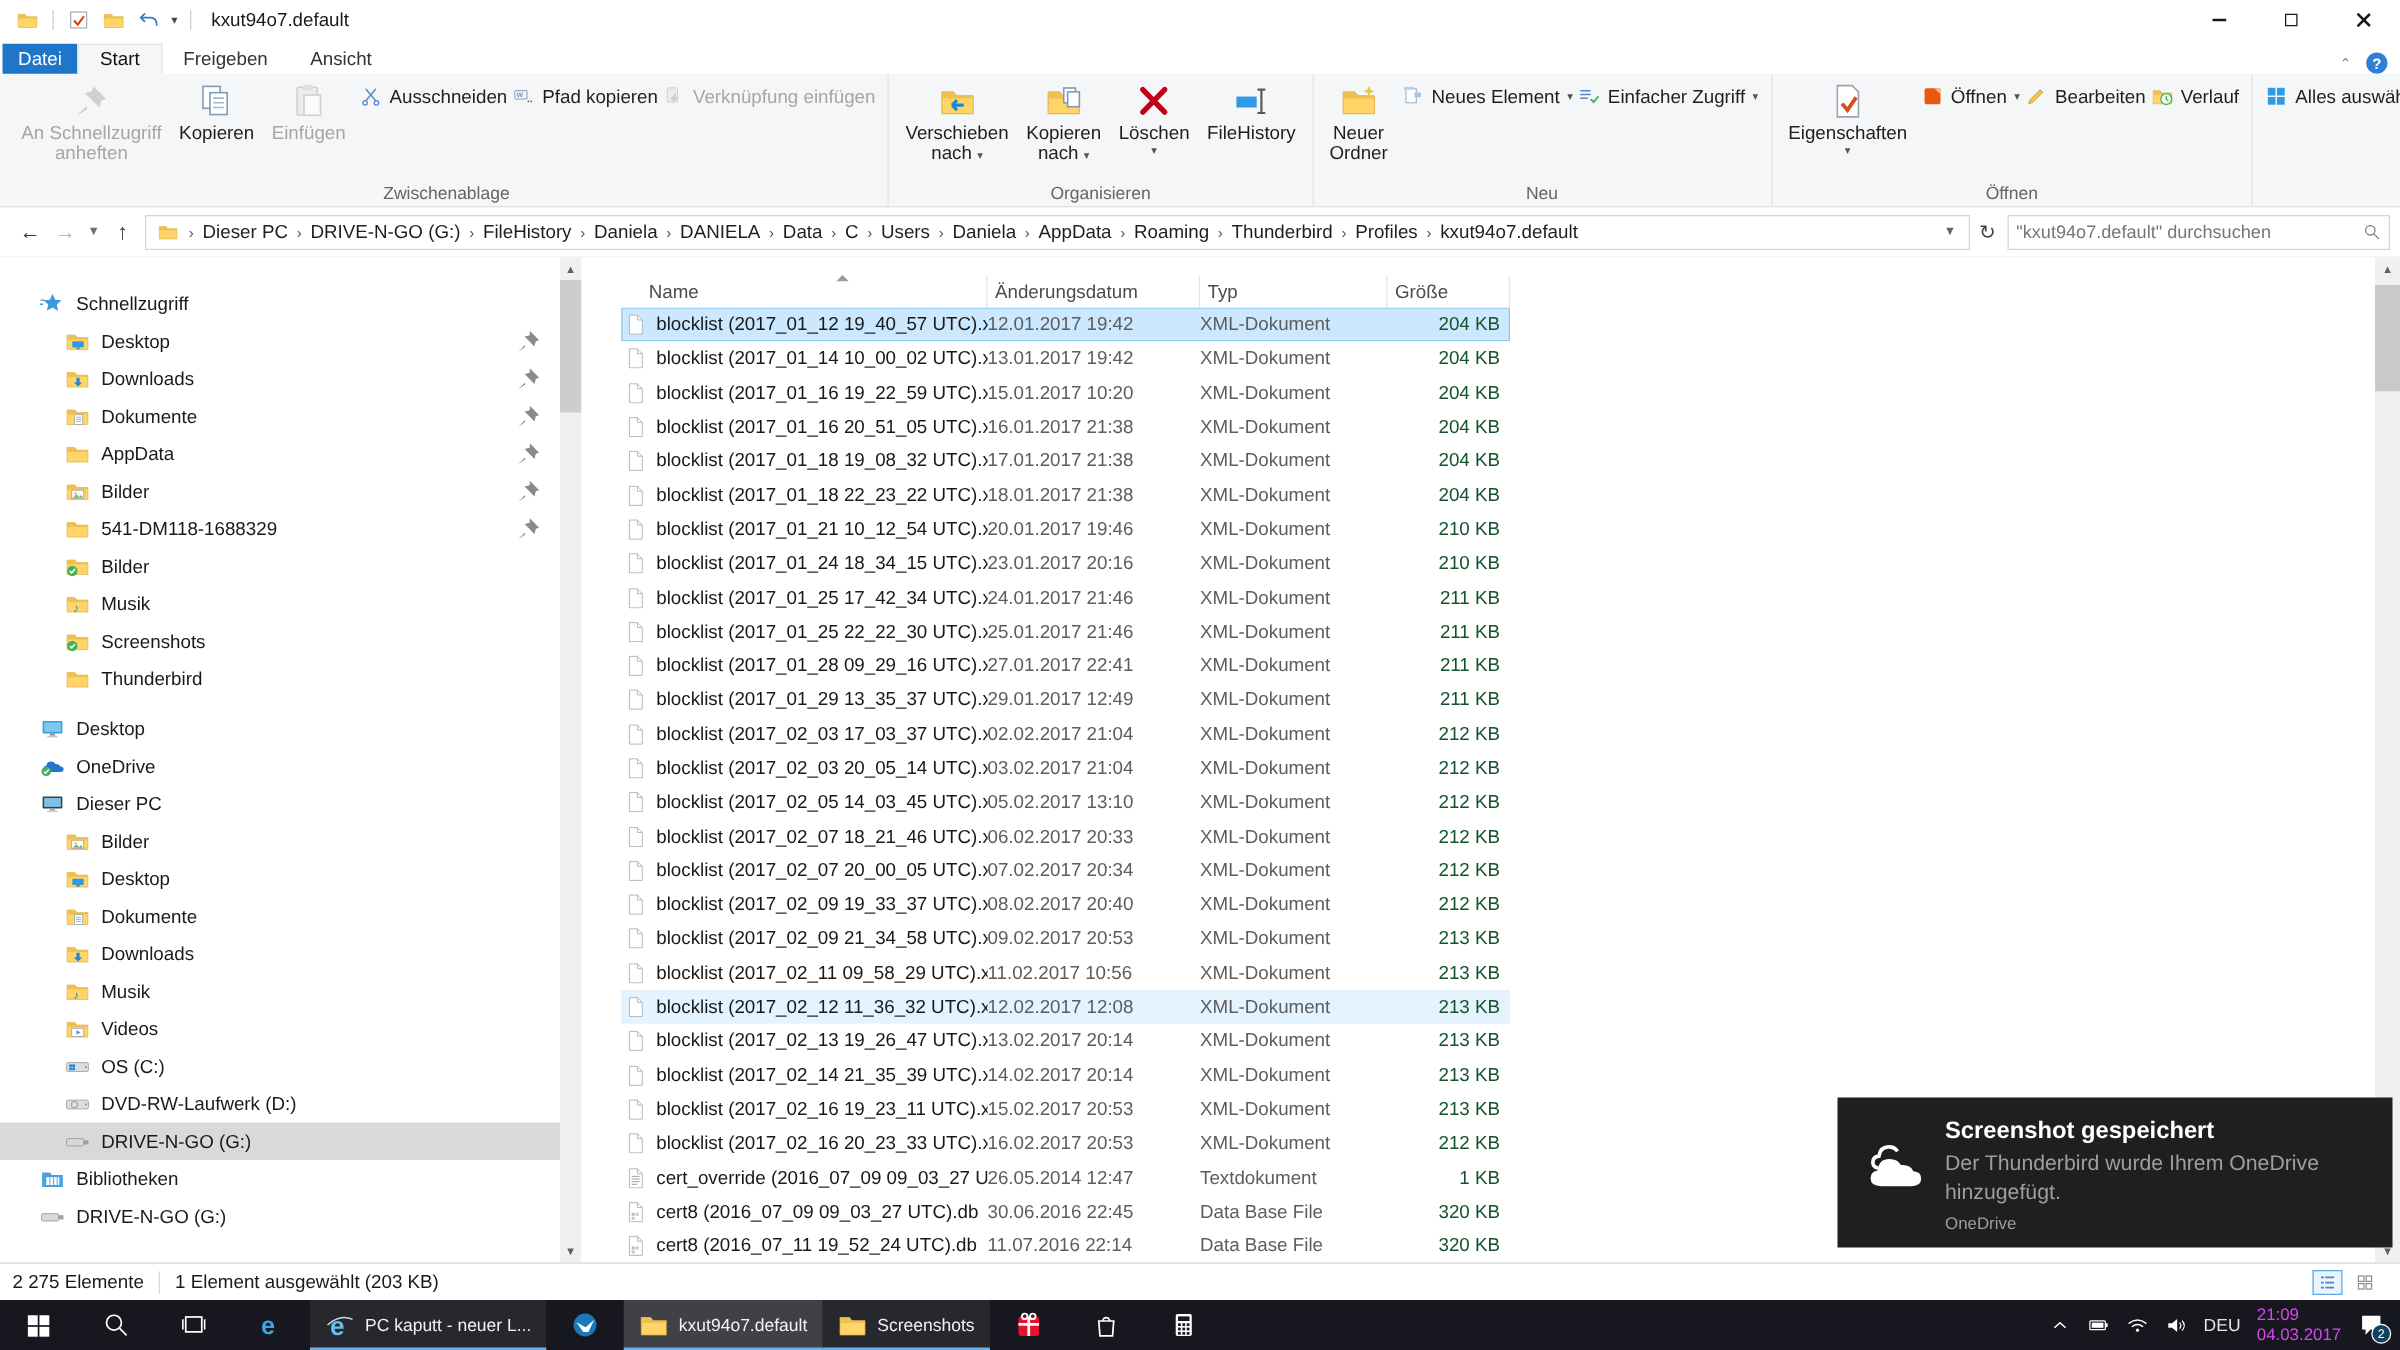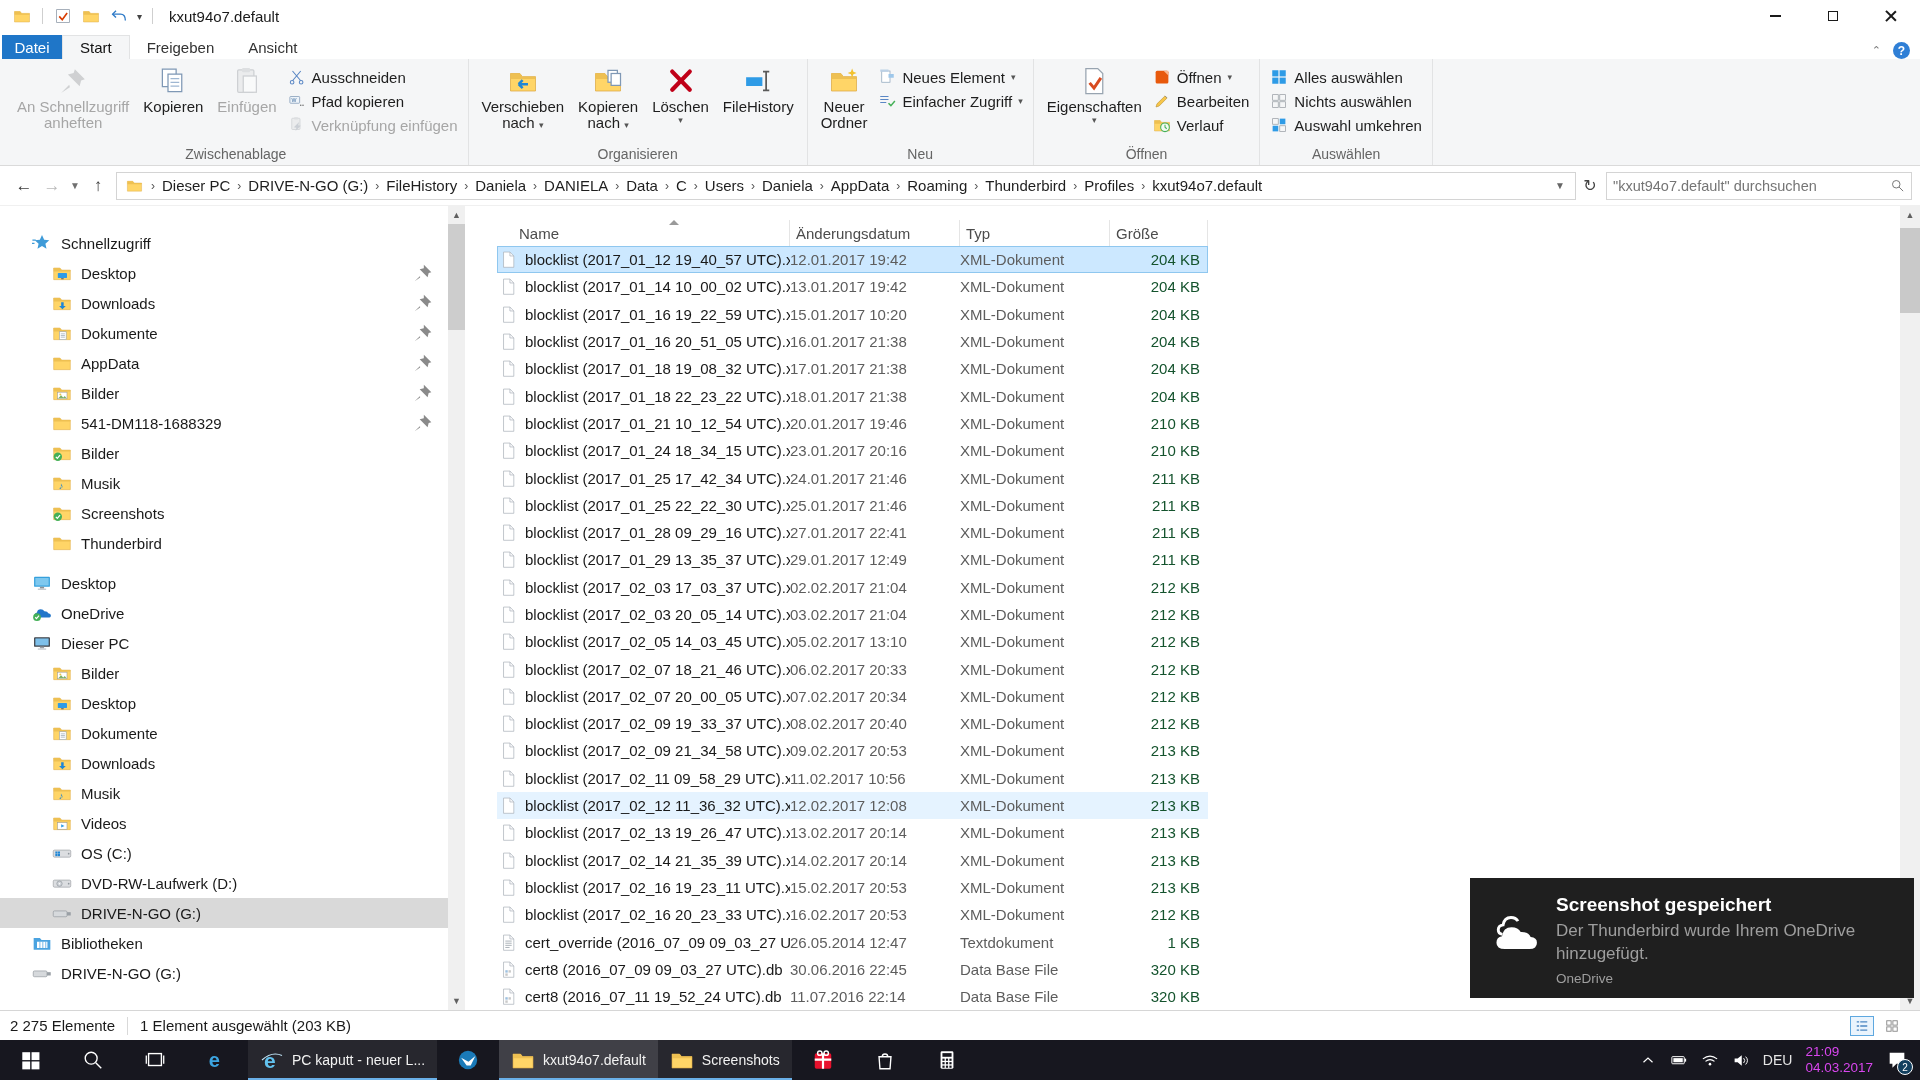--- a/index.html
+++ b/index.html
@@ -40,21 +40,21 @@
   .ribbon{height:107px;background:#f5f6f7;border-bottom:1px solid #dadada;display:flex;align-items:stretch;padding-left:4px;}
   .rgroup{display:flex;flex-direction:column;border-right:1px solid #e2e3e4;padding:4px 6px 0 6px;}
   .rg-content{flex:1;display:flex;align-items:flex-start;}
   .rg-label{height:20px;text-align:center;font-size:14px;color:#656565;line-height:18px;}
   .rbig{display:flex;flex-direction:column;align-items:center;padding:3px 7px;min-width:58px;}
   .rbig .ic{width:30px;height:30px;margin-bottom:3px;}
   .rbig .bl{font-size:15px;line-height:16px;text-align:center;color:#1e1e1e;white-space:nowrap;}
   .rbig.dis .bl{color:#a6a6a6;}
   .rbig.dis .ic{opacity:.45;filter:grayscale(.8);}
   .caret{font-size:9px;color:#555;}
-  .small-col{display:flex;flex-direction:column;justify-content:flex-start;padding:4px 4px;gap:4px;}
+  .small-col{display:flex;flex-direction:row;justify-content:flex-start;padding:4px 4px;gap:4px;}
   .rsmall{display:flex;align-items:center;gap:6px;font-size:15px;color:#1e1e1e;white-space:nowrap;height:20px;}
   .rsmall .ic{width:18px;height:18px;}
   .rsmall.dis{color:#a6a6a6;}
   .rsmall.dis .ic{opacity:.45;filter:grayscale(.8);}
 
   
   .addressrow{height:40px;display:flex;align-items:center;background:#fff;padding:0 8px 0 10px;border-bottom:1px solid #f0f0f0;}
   .navbtn{width:28px;height:28px;display:flex;align-items:center;justify-content:center;font-size:17px;color:#3b3b3b;}
   .navbtn.dis{color:#b9b9b9;}
   .navbtn.small{width:18px;font-size:10px;color:#707070;}

